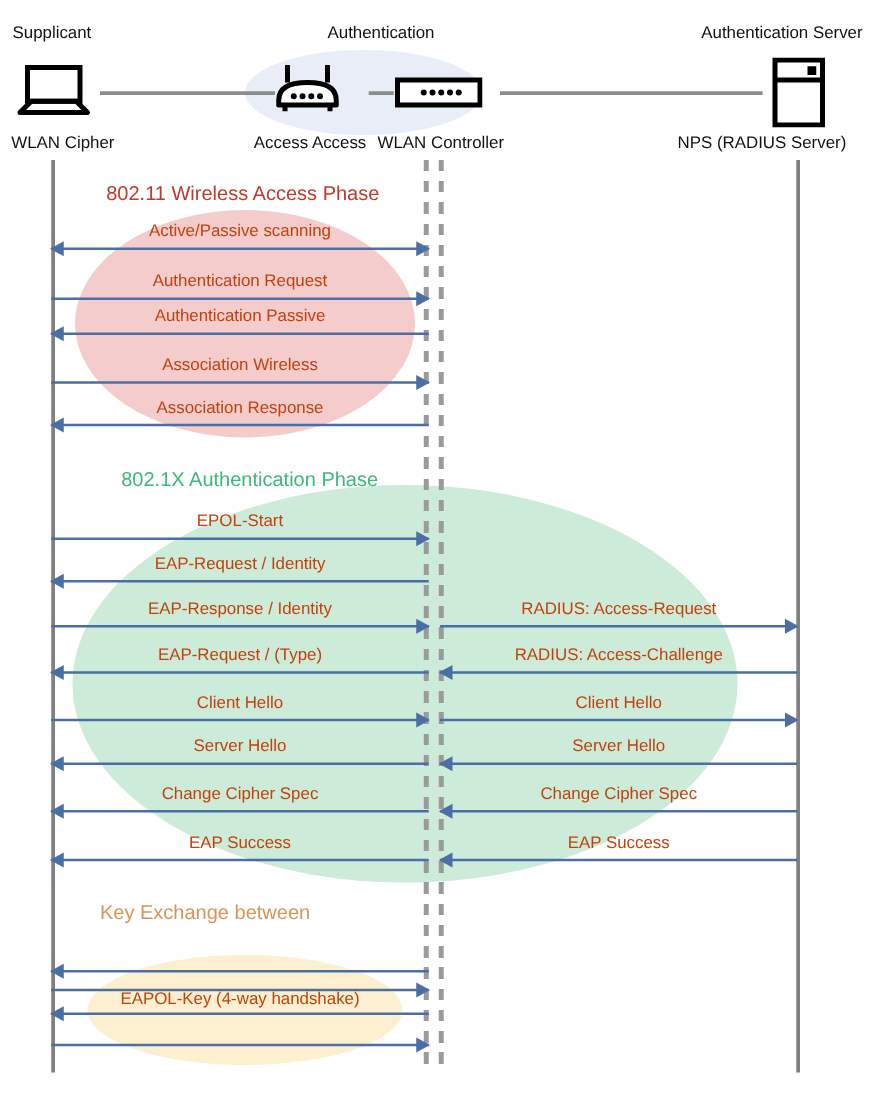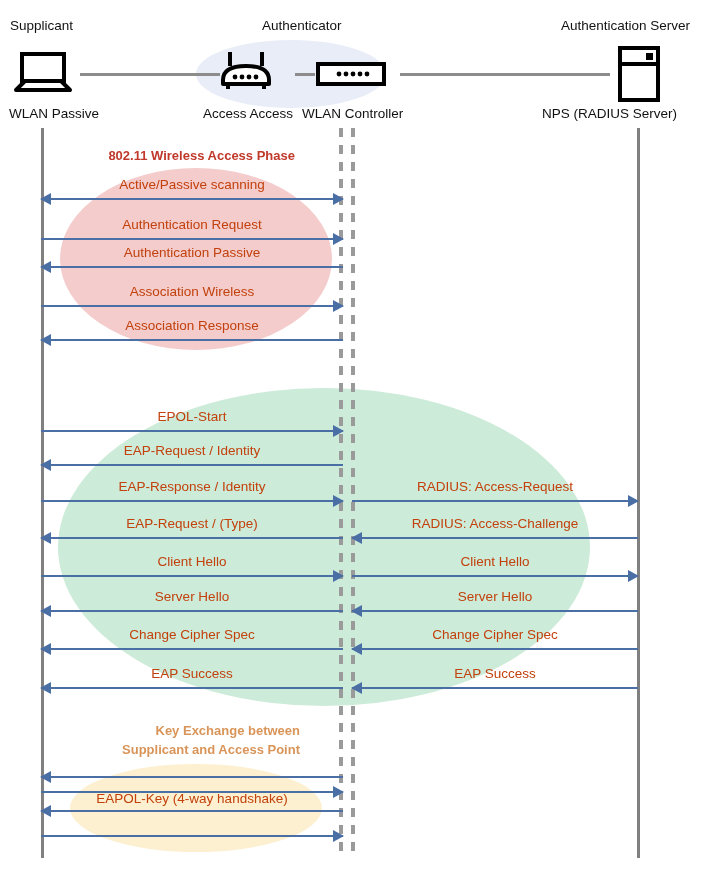--- a/index.html
+++ b/index.html
@@ -63,23 +63,23 @@
     position: absolute;
     border-radius: 50%;
   }
   .ellipse-wireless { background: #f4cccc; }
   .ellipse-dot1x    { background: #cdebd9; }
   .ellipse-key      { background: #fdf0d0; }
 
   
   .phase-title {
     position: absolute;
-    font-size: 13px;
-    font-weight: bold;
-    text-align: right;
+    font-size: 16px;
+    font-weight: normal;
+    text-align: left;
     white-space: nowrap;
     line-height: 19px;
   }
 
   
   .msg { position: absolute; height: 0; }
   .msg-line {
     position: absolute;
     left: 0; right: 0; top: 0;
     height: 2px;
@@ -111,21 +111,21 @@
   }
 </style>
 </head>
 <body>
 
 <div id="diagram">
 
   <div class="auth-blob"></div>
 
   <div class="hdr-label hdr-role" style="left:10px;">Supplicant</div>
-  <div class="hdr-label hdr-role" style="left:262px;">Authenticator</div>
+  <div class="hdr-label hdr-role" style="left:262px;">Authentication</div>
   <div class="hdr-label hdr-role" style="left:561px;">Authentication Server</div>
 
   <div class="link-line" style="left:80px; top:73px; width:140px;"></div>
   <div class="link-line" style="left:295px; top:73px; width:20px;"></div>
   <div class="link-line" style="left:400px; top:73px; width:210px;"></div>
 
   <div class="icon-wrap" style="left:12px; top:52px;">
     <svg width="62" height="42" viewBox="0 0 62 42">
       <rect x="10" y="2" width="42" height="27" fill="none" stroke="#000" stroke-width="4"></rect>
       <path d="M4 38 L13 29 L49 29 L58 38 Z" fill="none" stroke="#000" stroke-width="4" stroke-linejoin="round"></path>
@@ -158,40 +158,40 @@
   </div>
 
   <div class="icon-wrap" style="left:617px; top:46px;">
     <svg width="44" height="56" viewBox="0 0 44 56">
       <rect x="3" y="2" width="38" height="52" fill="#fff" stroke="#000" stroke-width="4"></rect>
       <line x1="3" y1="18" x2="41" y2="18" stroke="#000" stroke-width="4"></line>
       <rect x="29" y="7" width="7" height="7" fill="#000"></rect>
     </svg>
   </div>
 
-  <div class="hdr-label hdr-device" style="left:9px;">WLAN Passive</div>
+  <div class="hdr-label hdr-device" style="left:9px;">WLAN Cipher</div>
   <div class="hdr-label hdr-device" style="left:203px;">Access Access</div>
   <div class="hdr-label hdr-device" style="left:302px;">WLAN Controller</div>
   <div class="hdr-label hdr-device" style="left:542px;">NPS (RADIUS Server)</div>
 
   <div class="phase-ellipse ellipse-wireless" style="left:60px; top:168px; width:272px; height:182px;"></div>
   <div class="phase-ellipse ellipse-dot1x" style="left:58px; top:388px; width:532px; height:318px;"></div>
   <div class="phase-ellipse ellipse-key" style="left:70px; top:764px; width:252px; height:88px;"></div>
 
   <div class="lifeline" style="left:41px; top:128px; height:730px;"></div>
   <div class="lifeline-dashed" style="left:339px; top:128px; height:730px;"></div>
   <div class="lifeline-dashed" style="left:351px; top:128px; height:730px;"></div>
   <div class="lifeline" style="left:637px; top:128px; height:730px;"></div>
 
   <div class="phase-title" style="left:85px; top:146px; width:210px; color:#c0392b;">802.11 Wireless Access Phase</div>
 
+  <div class="phase-title" style="left:97px; top:375px; width:208px; color:#3cb878;">802.1X Authentication Phase</div>
 
   <div class="phase-title" style="left:80px; top:721px; width:220px; color:#d99559;">
     <div>Key Exchange between</div>
-    <div>Supplicant and Access Point</div>
   </div>
 
   <div class="msg" style="left:41px; width:302px; top:198px;">
     <div class="msg-line"></div>
     <div class="arrowhead arrow-left"></div>
     <div class="arrowhead arrow-right"></div>
     <div class="msg-label">Active/Passive scanning</div>
   </div>
 
   <div class="msg" style="left:41px; width:302px; top:238px;">

